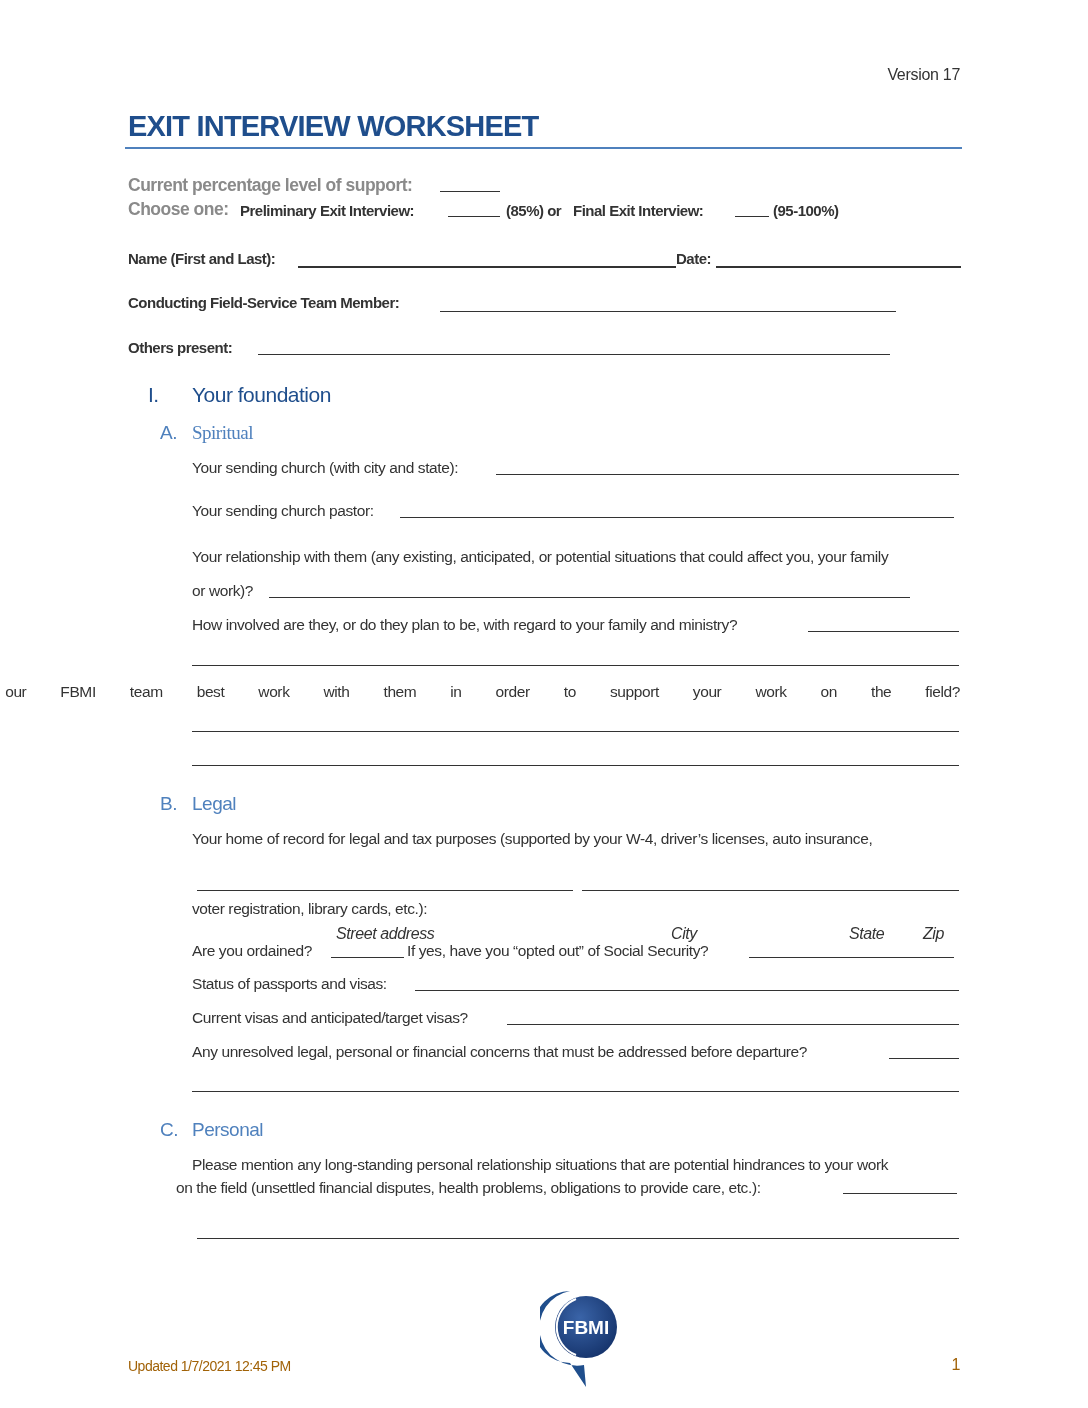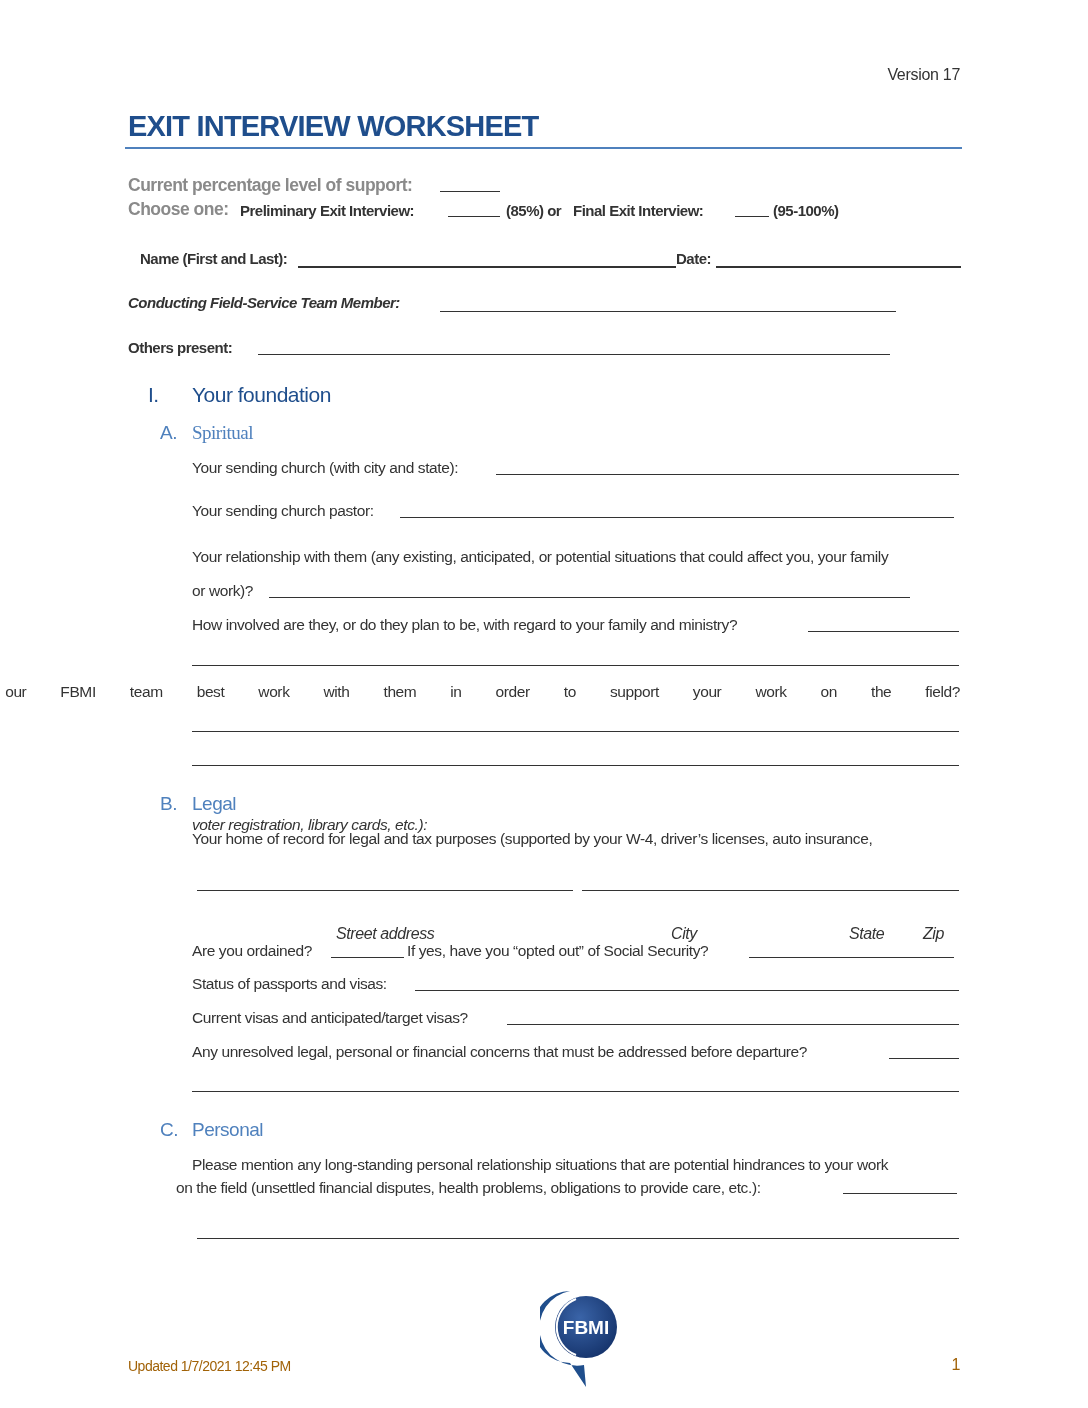--- a/index.html
+++ b/index.html
@@ -30,26 +30,26 @@
 <div class="line" style="left:440px;top:191px;width:60px;"></div>
 
 <div class="abs gray" style="left:128px;top:199px;">Choose one:</div>
 <div class="abs dark" style="left:240px;top:202px;">Preliminary Exit Interview:</div>
 <div class="line" style="left:448px;top:216px;width:52px;"></div>
 <div class="abs dark" style="left:506px;top:202px;">(85%) or</div>
 <div class="abs dark" style="left:573px;top:202px;">Final Exit Interview:</div>
 <div class="line" style="left:735px;top:216px;width:34px;"></div>
 <div class="abs dark" style="left:773px;top:202px;">(95-100%)</div>
 
-<div class="abs dark" style="left:128px;top:250px;margin-left:12px;">Name (First and Last):</div>
+<div class="abs dark" style="left:128px;top:250px;">Name (First and Last):</div>
 <div class="line" style="left:298px;top:266px;width:378px;border-bottom-width:2px;"></div>
 <div class="abs dark" style="left:676px;top:250px;">Date:</div>
 <div class="line" style="left:716px;top:266px;width:245px;border-bottom-width:2px;"></div>
 
-<div class="abs dark" style="left:128px;top:294px;font-style:italic;">Conducting Field-Service Team Member:</div>
+<div class="abs dark" style="left:128px;top:294px;">Conducting Field-Service Team Member:</div>
 <div class="line" style="left:440px;top:311px;width:456px;border-bottom-width:1.6px;"></div>
 
 <div class="abs dark" style="left:128px;top:339px;">Others present:</div>
 <div class="line" style="left:258px;top:354px;width:632px;"></div>
 
 <div class="abs sec1" style="left:148px;top:383px;">I.</div>
 <div class="abs sec1" style="left:192px;top:383px;">Your foundation</div>
 
 <div class="abs sec2" style="left:160px;top:422px;">A.</div>
 <div class="abs sec2" style="left:192px;top:422px;font-family:Liberation Serif, serif;">Spiritual</div>
@@ -88,21 +88,21 @@
     <span>the</span>
     <span>field?</span>
   </div>
 <div class="line" style="left:192px;top:731px;width:767px;"></div>
 <div class="line" style="left:192px;top:765px;width:767px;"></div>
 
 <div class="abs sec2" style="left:160px;top:793px;">B.</div>
 <div class="abs sec2" style="left:192px;top:793px;">Legal</div>
 
 <div class="abs t" style="left:192px;top:830px;">Your home of record for legal and tax purposes (supported by your W-4, driver’s licenses, auto insurance,</div>
-<div class="abs t" style="left:192px;top:816px;font-style:italic;">voter registration, library cards, etc.):</div>
+<div class="abs t" style="left:192px;top:900px;">voter registration, library cards, etc.):</div>
 
 <div class="line" style="left:197px;top:890px;width:376px;"></div>
 <div class="line" style="left:582px;top:890px;width:377px;"></div>
 <div class="abs ital" style="left:336px;top:897px;">Street address</div>
 <div class="abs ital" style="left:671px;top:897px;">City</div>
 <div class="abs ital" style="left:849px;top:897px;">State</div>
 <div class="abs ital" style="left:923px;top:897px;">Zip</div>
 
 <div class="abs t" style="left:192px;top:942px;">Are you ordained?</div>
 <div class="line" style="left:331px;top:957px;width:73px;"></div>

